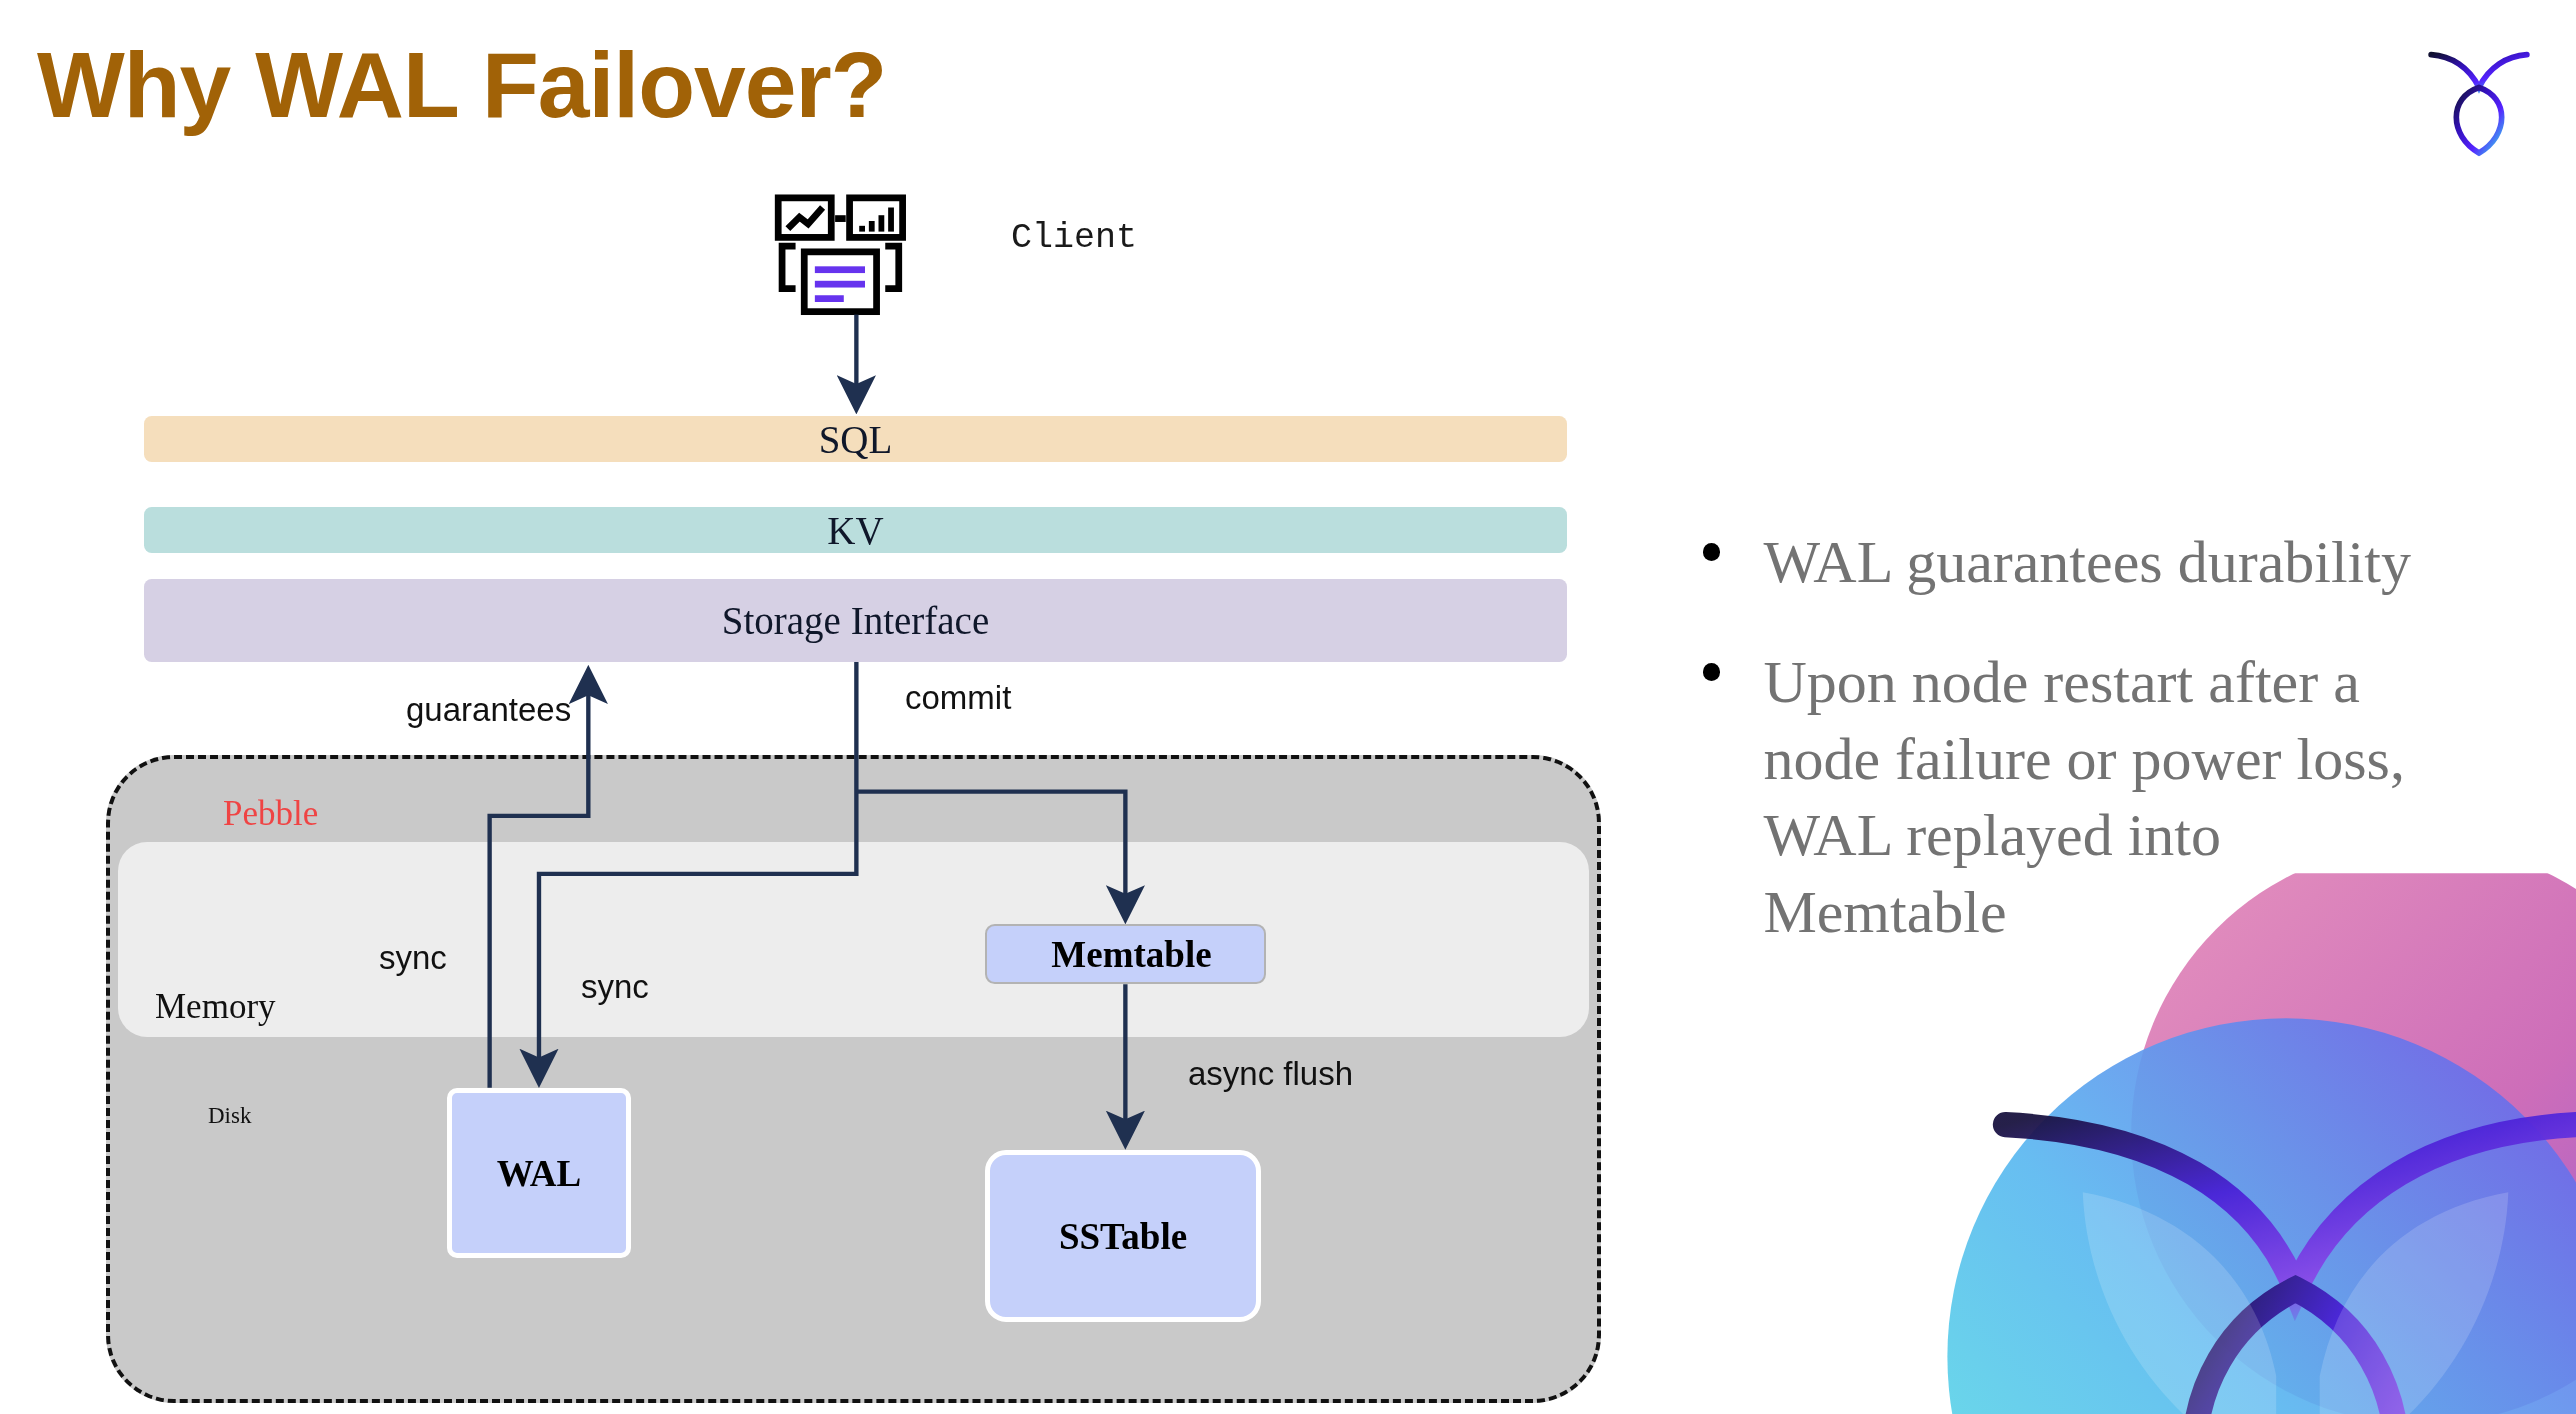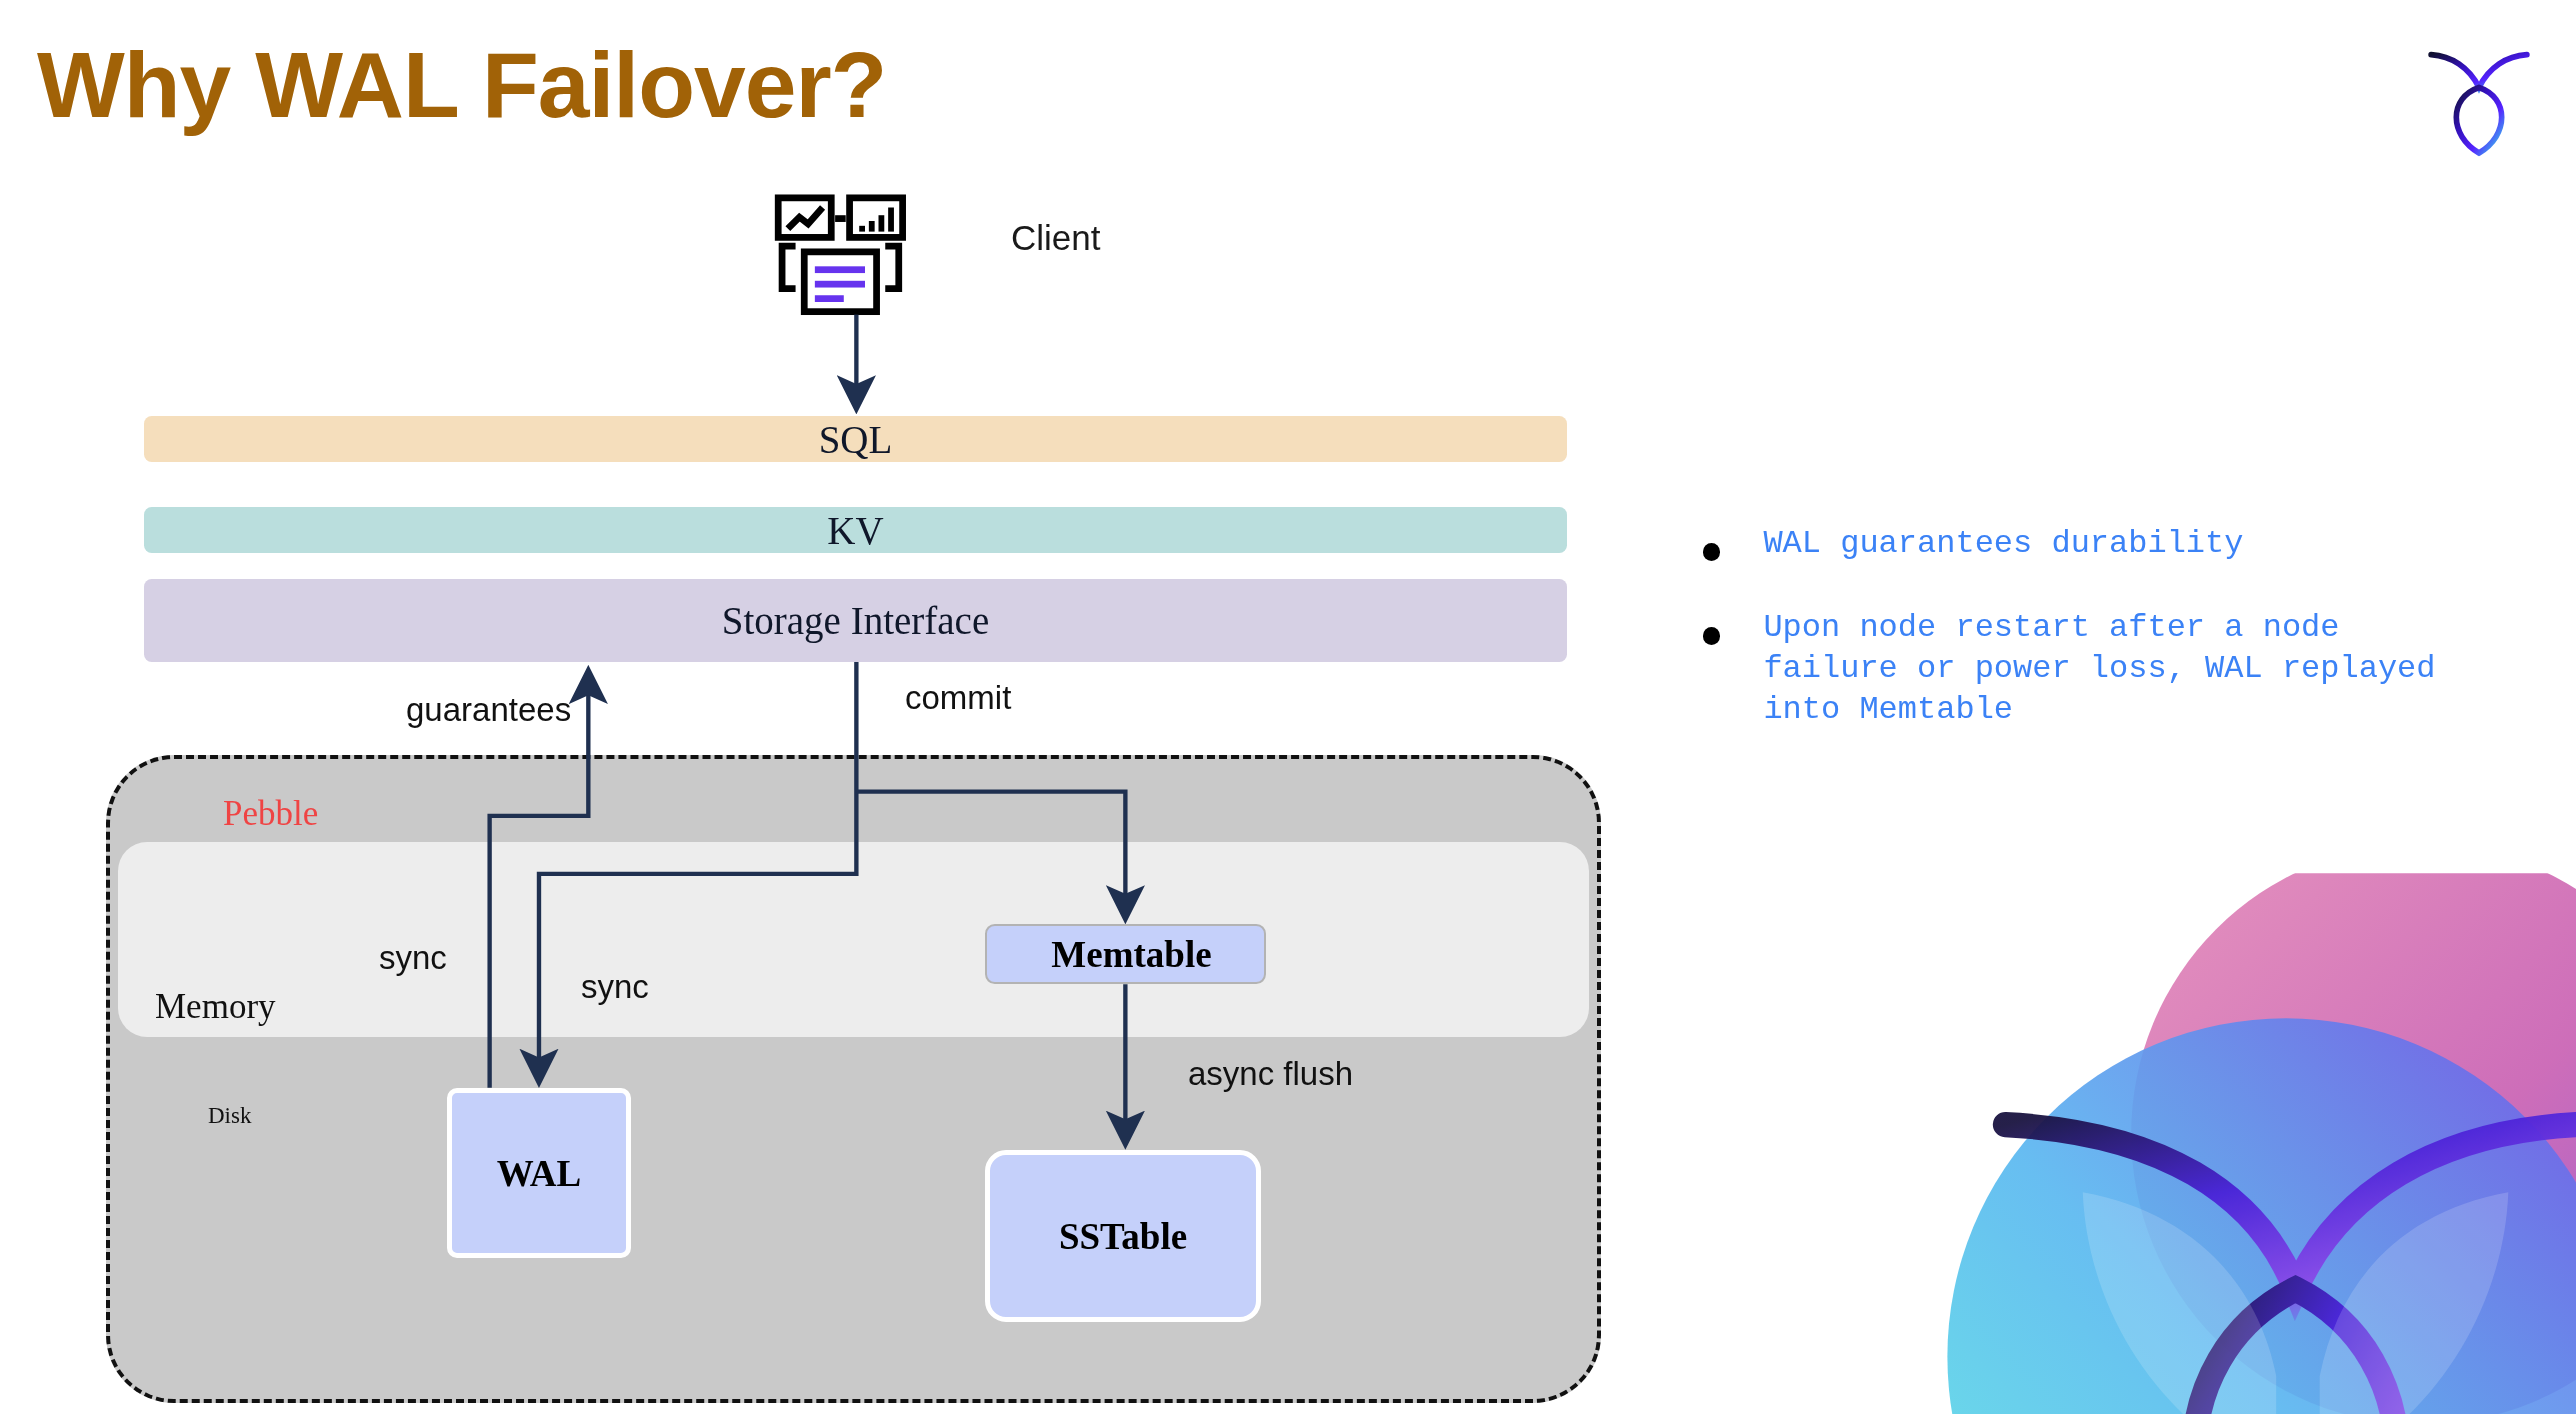--- a/index.html
+++ b/index.html
@@ -23,21 +23,21 @@
   
   #decor-art{ position:absolute; right:0; bottom:0; width:735px; height:542px;
               pointer-events:none; }
 
   
   #diagram{ position:absolute; left:0; top:0; width:1645px; height:1415px; }
 
   .client-label{
     position:absolute; left:1011px; top:218px;
     font-size:35px; color:#1a1a1a;
-    font-family:Liberation Sans, sans-serif;
+    font-family:Liberation Mono, monospace;
   }
 
   .layer-bar{
     position:absolute; border-radius:7.7px;
     display:flex; align-items:center; justify-content:center;
     font-family:"Liberation Serif", serif;
     font-size:39px; color:#0f172a;
   }
   #bar-sql{ left:144px; top:416px;  width:1423px; height:46px; background:#F5DEBC; }
   #bar-kv{  left:144px; top:507px;  width:1423px; height:46px; background:#BADEDD; }
@@ -97,22 +97,22 @@
   #edges{ position:absolute; left:0; top:0; width:1645px; height:1415px; }
 
   
   #bullets{ position:absolute; left:1703px; top:524px; width:774px; }
   .bullet-row{ display:flex; align-items:flex-start; margin-bottom:43px; }
   .bullet-dot{
     width:17.4px; height:17.4px; border-radius:50%; background:#000000;
     margin-top:19.4px; margin-right:43px; flex:none;
   }
   .bullet-text{
-    font-family:Liberation Mono, monospace;
-    font-size:32px; line-height:1.28; color:#3b82f6;
+    font-family:Liberation Serif, serif;
+    font-size:60px; line-height:1.28; color:#737373;
   }
 </style>
 </head>
 <body>
 
 <div id="slide-title">Why WAL Failover?</div>
 
 <div id="brand-logo">
   <svg viewBox="0 0 100 100" width="126" height="126" aria-hidden="true">
     <defs>

